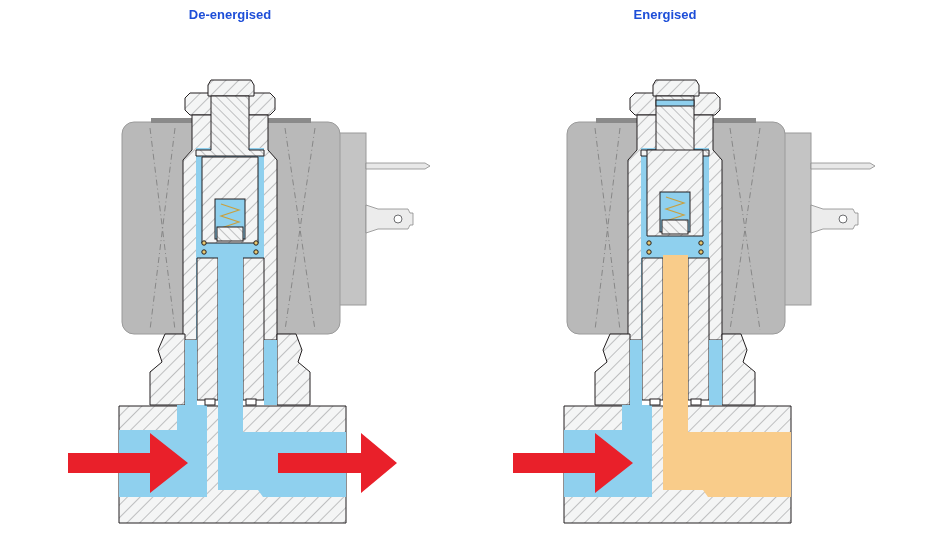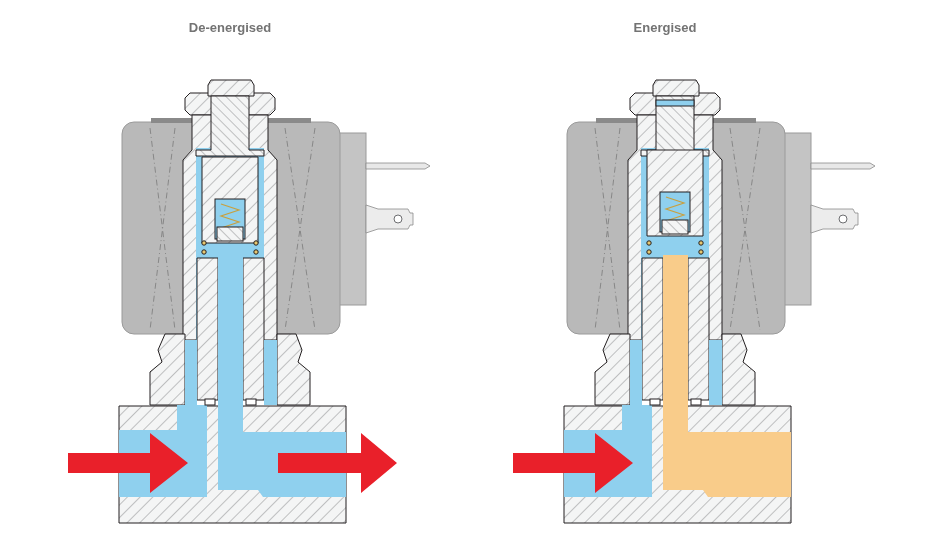--- a/index.html
+++ b/index.html
@@ -1,18 +1,18 @@
 <!DOCTYPE html>
 <html><head>
 <meta charset="utf-8">
 <style>
   html, body { margin: 0; padding: 0; background: #ffffff; }
   body { width: 937px; height: 560px; position: relative; overflow: hidden;
          font-family: "Liberation Sans", sans-serif; }
-  .title { position: absolute; top: 20px; font-weight: bold; font-size: 13px; color: #737373;
+  .title { position: absolute; top: 7px; font-weight: bold; font-size: 13px; color: #1d4ed8;
            transform: translateX(-50%); white-space: nowrap; }
   svg { position: absolute; left: 0; top: 0; }
 </style>
 </head>
 <body>
 
 <div class="title" style="left:230px">De-energised</div>
 <div class="title" style="left:665px">Energised</div>
 
 <svg width="937" height="560" viewBox="0 0 937 560">

